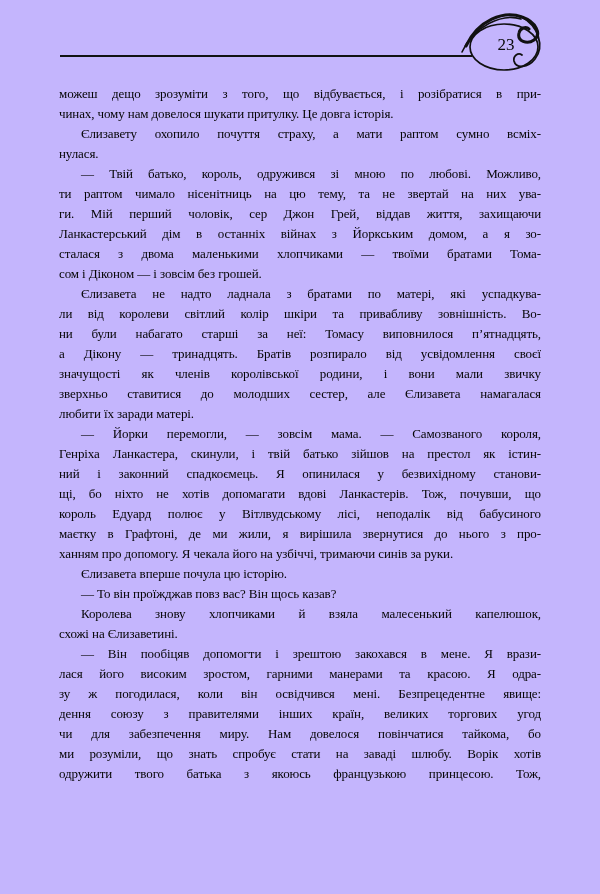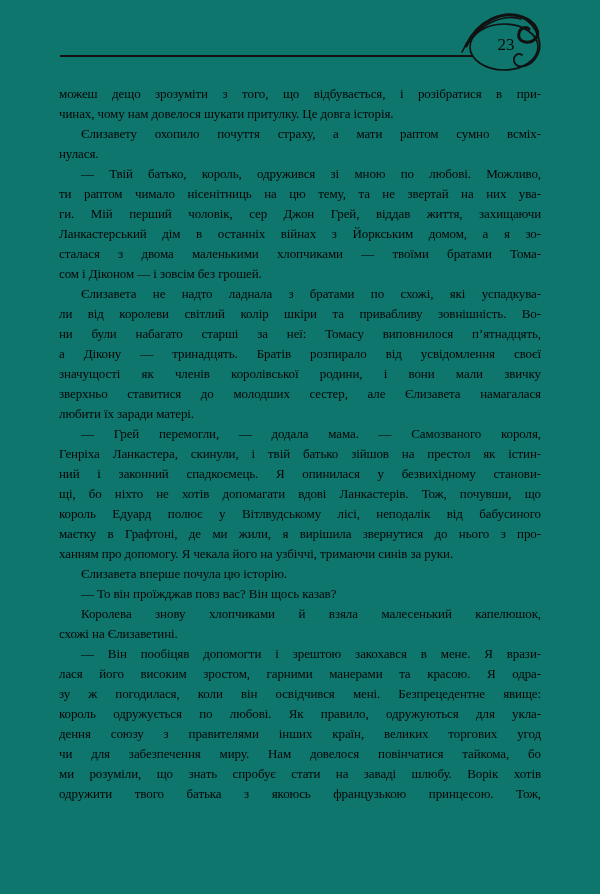--- a/index.html
+++ b/index.html
@@ -1,21 +1,21 @@
 <!DOCTYPE html>
 <html><head>
 <meta charset="utf-8">
 <style>
   html, body { margin: 0; padding: 0; background: #888; }
   .page {
     position: relative;
     width: 600px;
     height: 894px;
     margin: 0 auto;
-    background: #0f766e;
+    background: #c4b5fd;
     color: #050505;
     font-family: "Liberation Serif", "DejaVu Serif", serif;
     overflow: hidden;
   }
   
   .header-rule {
     position: absolute;
     left: 60px;
     top: 55px;
     width: 412px;
@@ -81,41 +81,40 @@
       <div class="line">можеш дещо зрозуміти з того, що відбувається, і розібратися в при-</div>
       <div class="line end">чинах, чому нам довелося шукати притулку. Це довга історія.</div>
       <div class="line first">Єлизавету охопило почуття страху, а мати раптом сумно всміх-</div>
       <div class="line end">нулася.</div>
       <div class="line first">— Твій батько, король, одружився зі мною по любові. Можливо,</div>
       <div class="line">ти раптом чимало нісенітниць на цю тему, та не звертай на них ува-</div>
       <div class="line">ги. Мій перший чоловік, сер Джон Грей, віддав життя, захищаючи</div>
       <div class="line">Ланкастерський дім в останніх війнах з Йоркським домом, а я зо-</div>
       <div class="line">сталася з двома маленькими хлопчиками — твоїми братами Тома-</div>
       <div class="line end">сом і Діконом — і зовсім без грошей.</div>
-      <div class="line first">Єлизавета не надто ладнала з братами по схожі, які успадкува-</div>
+      <div class="line first">Єлизавета не надто ладнала з братами по матері, які успадкува-</div>
       <div class="line">ли від королеви світлий колір шкіри та привабливу зовнішність. Во-</div>
       <div class="line">ни були набагато старші за неї: Томасу виповнилося п’ятнадцять,</div>
       <div class="line">а Дікону — тринадцять. Братів розпирало від усвідомлення своєї</div>
       <div class="line">значущості як членів королівської родини, і вони мали звичку</div>
       <div class="line">зверхньо ставитися до молодших сестер, але Єлизавета намагалася</div>
       <div class="line end">любити їх заради матері.</div>
-      <div class="line first">— Грей перемогли, — додала мама. — Самозваного короля,</div>
+      <div class="line first">— Йорки перемогли, — зовсім мама. — Самозваного короля,</div>
       <div class="line">Генріха Ланкастера, скинули, і твій батько зійшов на престол як істин-</div>
       <div class="line">ний і законний спадкоємець. Я опинилася у безвихідному станови-</div>
       <div class="line">щі, бо ніхто не хотів допомагати вдові Ланкастерів. Тож, почувши, що</div>
       <div class="line">король Едуард полює у Вітлвудському лісі, неподалік від бабусиного</div>
       <div class="line">маєтку в Графтоні, де ми жили, я вирішила звернутися до нього з про-</div>
       <div class="line end">ханням про допомогу. Я чекала його на узбіччі, тримаючи синів за руки.</div>
       <div class="line first end">Єлизавета вперше почула цю історію.</div>
       <div class="line first end">— То він проїжджав повз вас? Він щось казав?</div>
       <div class="line first">Королева знову хлопчиками й взяла малесенький капелюшок,</div>
       <div class="line end">схожі на Єлизаветині.</div>
       <div class="line first">— Він пообіцяв допомогти і зрештою закохався в мене. Я врази-</div>
       <div class="line">лася його високим зростом, гарними манерами та красою. Я одра-</div>
       <div class="line">зу ж погодилася, коли він освідчився мені. Безпрецедентне явище:</div>
-      <div class="line">король одружується по любові. Як правило, одружуються для укла-</div>
       <div class="line">дення союзу з правителями інших країн, великих торгових угод</div>
       <div class="line">чи для забезпечення миру. Нам довелося повінчатися тайкома, бо</div>
       <div class="line">ми розуміли, що знать спробує стати на заваді шлюбу. Ворік хотів</div>
       <div class="line">одружити твого батька з якоюсь французькою принцесою. Тож,</div>
     </main>
 
 </div>
 
 </body></html>

